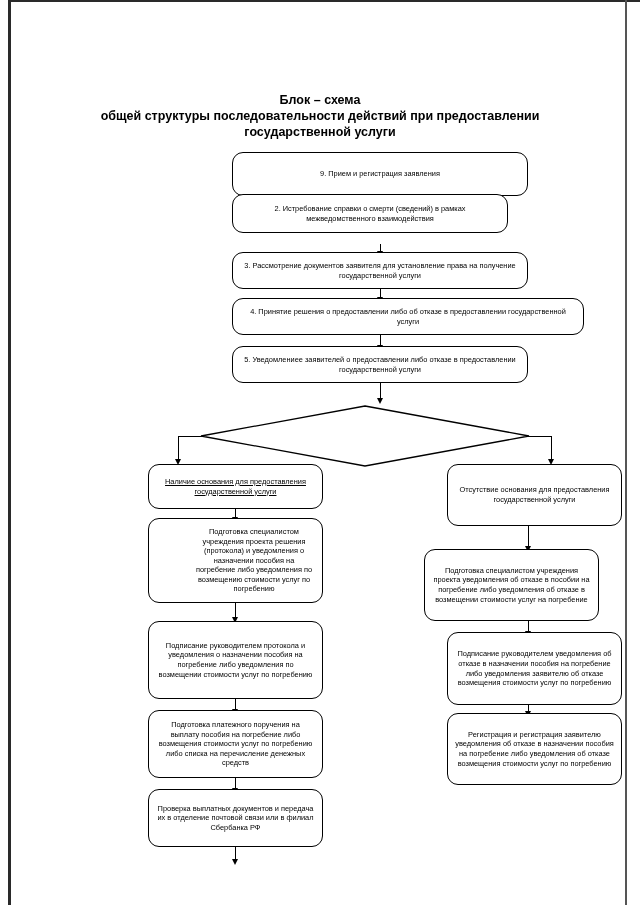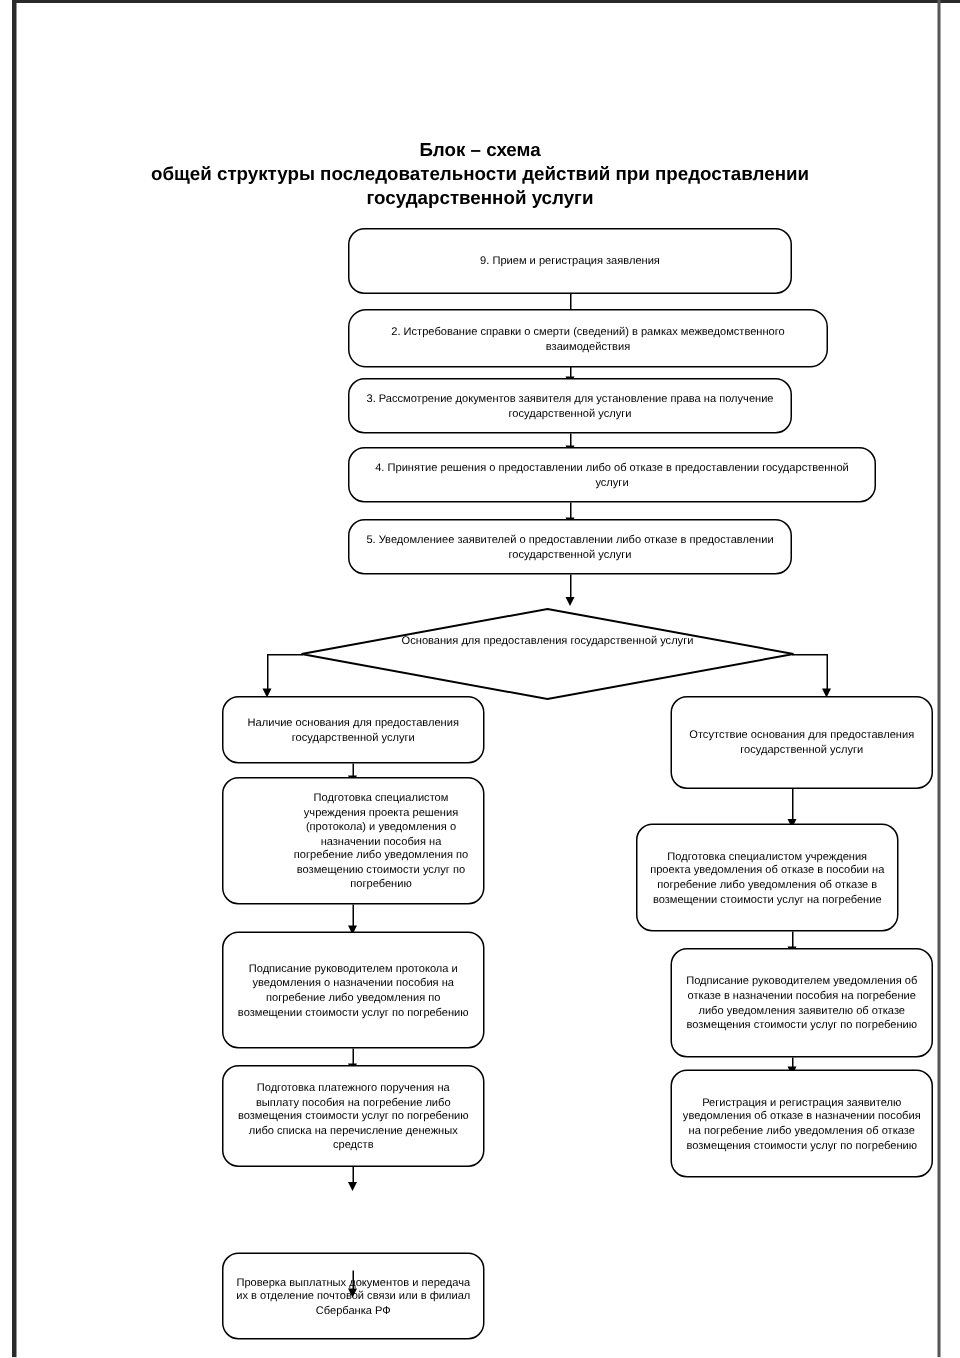--- a/index.html
+++ b/index.html
@@ -121,21 +121,21 @@
     <div>государственной услуги</div>
   </div>
 
   <div class="node" style="left:232px; top:152px; width:296px; height:44px;">
     <span>9. Прием и регистрация заявления</span>
   </div>
 
   <div class="vline" style="left:380px; top:196px; height:12px;"></div>
   <div class="arrowhead" style="left:376.5px; top:206px;"></div>
 
-  <div class="node" style="left:232px; top:206px; width:320px; height:39px;border-radius:12px;">
+  <div class="node" style="left:232px; top:194px; width:276px; height:39px;">
     <span>2. Истребование справки о смерти (сведений) в рамках межведомственного взаимодействия</span>
   </div>
 
   <div class="vline" style="left:380px; top:244px; height:9px;"></div>
   <div class="arrowhead" style="left:376.5px; top:251px;"></div>
 
   <div class="node" style="left:232px; top:252px; width:296px; height:37px;">
     <span>3. Рассмотрение документов заявителя для установление права на получение государственной услуги</span>
   </div>
 
@@ -153,32 +153,31 @@
     <span>5. Уведомлениее заявителей о предоставлении либо отказе в предоставлении государственной услуги</span>
   </div>
 
   <div class="vline" style="left:380px; top:383px; height:16px;"></div>
   <div class="arrowhead" style="left:376.5px; top:398px;"></div>
 
   <div class="diamond-wrap">
     <svg width="330" height="62" viewBox="0 0 330 62">
       <polygon points="165,1 329,31 165,61 1,31" fill="#ffffff" stroke="#000000" stroke-width="1.3"></polygon>
     </svg>
-    <div class="diamond-label">Основания для предоставления государственной  услуги</div>
   </div>
 
   <div class="hline" style="left:178px; top:436px; width:24px;"></div>
   <div class="vline" style="left:178px; top:436px; height:25px;"></div>
   <div class="arrowhead" style="left:174.5px; top:459px;"></div>
 
   <div class="hline" style="left:528px; top:436px; width:24px;"></div>
   <div class="vline" style="left:551px; top:436px; height:25px;"></div>
   <div class="arrowhead" style="left:547.5px; top:459px;"></div>
 
-  <div class="node" style="left:148px; top:464px; width:175px; height:45px;">
+  <div class="node" style="left:148px; top:464px; width:175px; height:45px;text-decoration:underline;">
     <span>Наличие основания для предоставления государственной услуги</span>
   </div>
 
   <div class="vline" style="left:235px; top:509px; height:10px;"></div>
   <div class="arrowhead" style="left:231.5px; top:517px;"></div>
 
   <div class="node" style="left:148px; top:518px; width:175px; height:85px;padding-left:44px;">
     <span>Подготовка специалистом учреждения проекта решения (протокола) и уведомления о назначении пособия на погребение либо уведомления по возмещению стоимости услуг по погребению</span>
   </div>
 
@@ -192,21 +191,21 @@
   <div class="vline" style="left:235px; top:699px; height:12px;"></div>
   <div class="arrowhead" style="left:231.5px; top:709px;"></div>
 
   <div class="node" style="left:148px; top:710px; width:175px; height:68px;">
     <span>Подготовка платежного поручения на выплату пособия на погребение либо возмещения стоимости услуг по погребению либо списка на перечисление денежных средств</span>
   </div>
 
   <div class="vline" style="left:235px; top:778px; height:12px;"></div>
   <div class="arrowhead" style="left:231.5px; top:788px;"></div>
 
-  <div class="node" style="left:148px; top:789px; width:175px; height:58px;margin-top:46px;">
+  <div class="node" style="left:148px; top:789px; width:175px; height:58px;">
     <span>Проверка выплатных документов и передача их в отделение почтовой связи или в филиал Сбербанка РФ</span>
   </div>
 
   <div class="vline" style="left:235px; top:847px; height:14px;"></div>
   <div class="arrowhead" style="left:231.5px; top:859px;"></div>
 
   <div class="node" style="left:447px; top:464px; width:175px; height:62px;">
     <span>Отсутствие основания для предоставления государственной услуги</span>
   </div>
 

